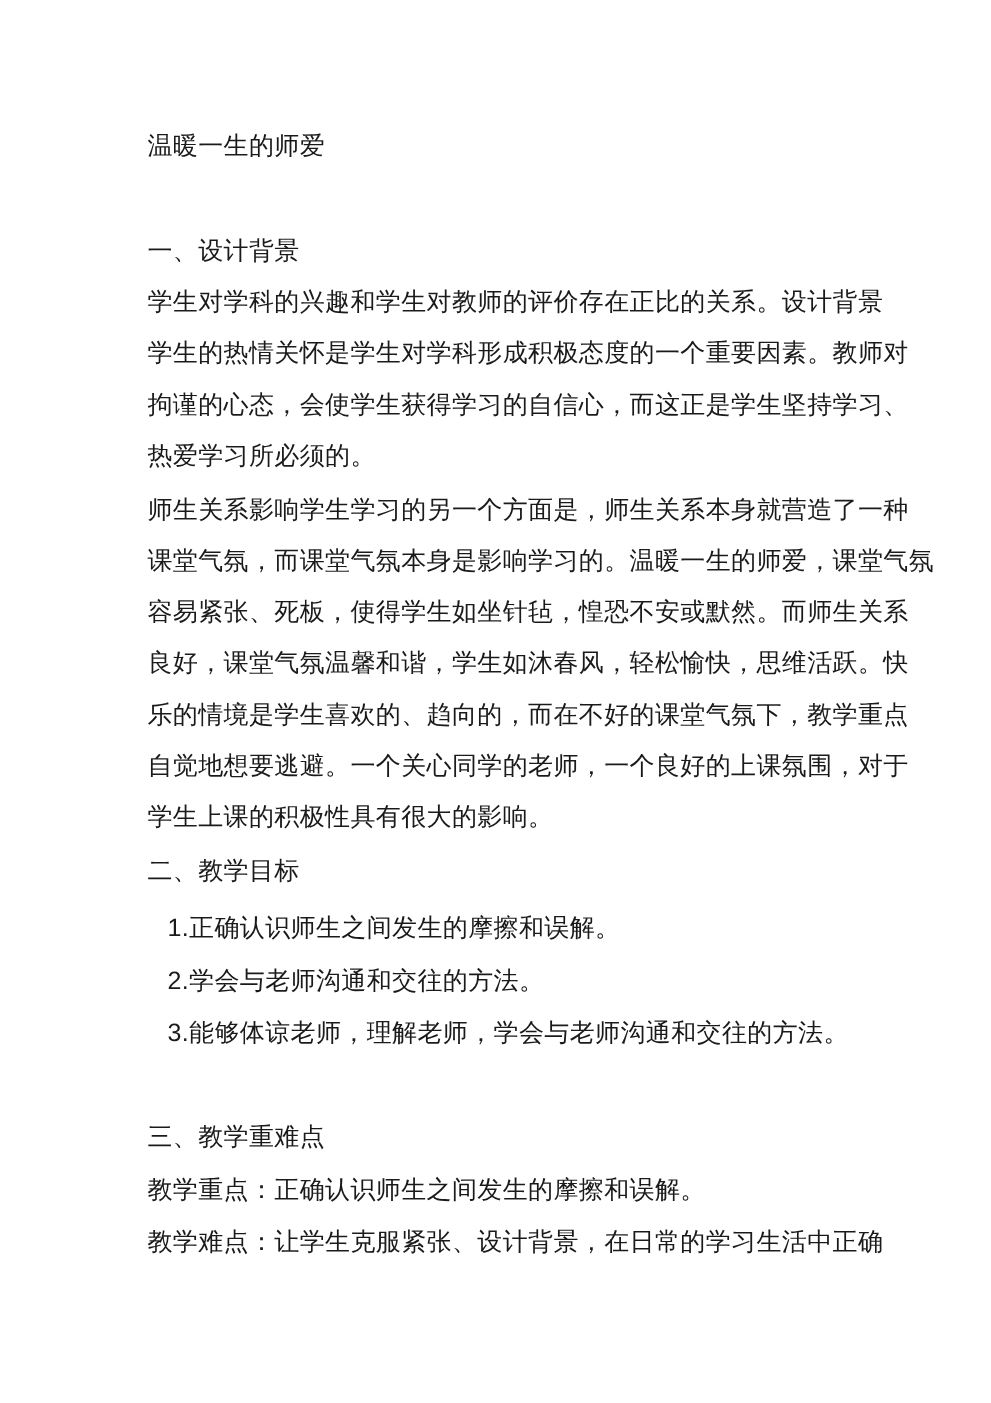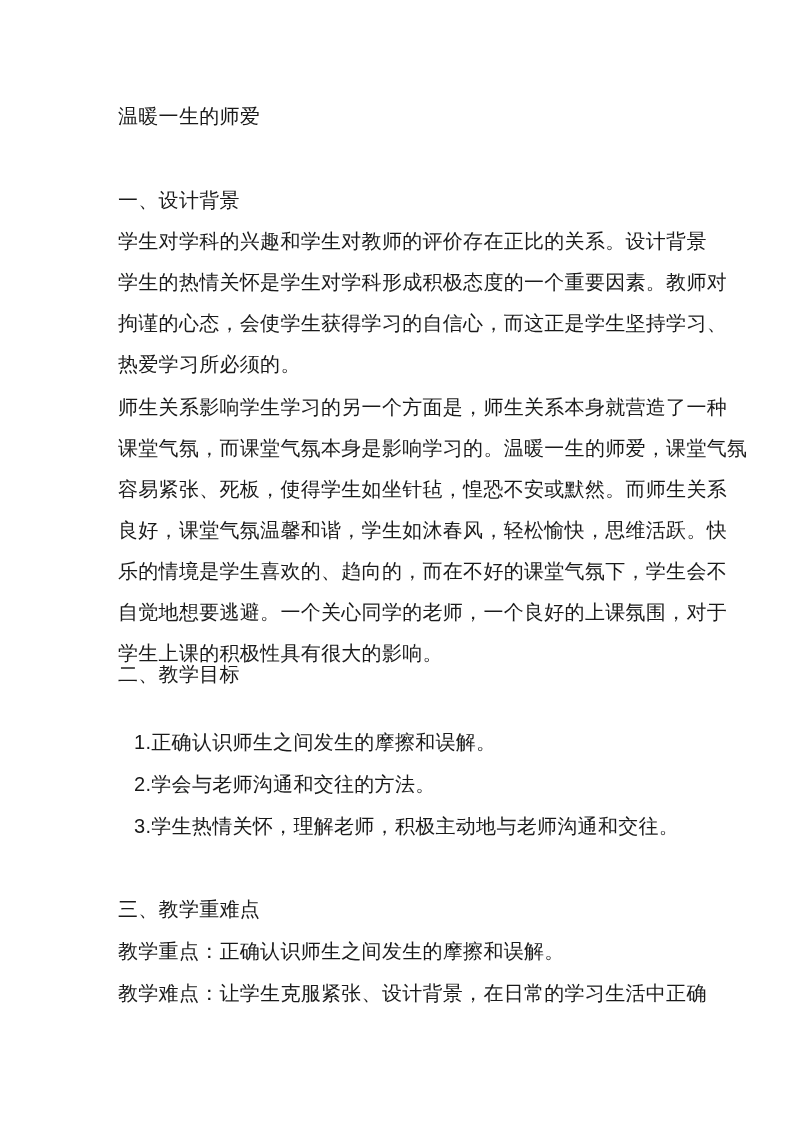--- a/index.html
+++ b/index.html
@@ -19,32 +19,32 @@
 
   <div class="line" style="top:230px">学生对学科的兴趣和学生对教师的评价存在正比的关系。设计背景</div>
   <div class="line" style="top:271px">学生的热情关怀是学生对学科形成积极态度的一个重要因素。教师对</div>
   <div class="line" style="top:312px">拘谨的心态，会使学生获得学习的自信心，而这正是学生坚持学习、</div>
   <div class="line" style="top:353px">热爱学习所必须的。</div>
 
   <div class="line" style="top:396px">师生关系影响学生学习的另一个方面是，师生关系本身就营造了一种</div>
   <div class="line" style="top:437px">课堂气氛，而课堂气氛本身是影响学习的。温暖一生的师爱，课堂气氛</div>
   <div class="line" style="top:478px">容易紧张、死板，使得学生如坐针毡，惶恐不安或默然。而师生关系</div>
   <div class="line" style="top:519px">良好，课堂气氛温馨和谐，学生如沐春风，轻松愉快，思维活跃。快</div>
-  <div class="line" style="top:560px">乐的情境是学生喜欢的、趋向的，而在不好的课堂气氛下，学生会不</div>
+  <div class="line" style="top:560px">乐的情境是学生喜欢的、趋向的，而在不好的课堂气氛下，教学重点</div>
   <div class="line" style="top:601px">自觉地想要逃避。一个关心同学的老师，一个良好的上课氛围，对于</div>
   <div class="line" style="top:642px">学生上课的积极性具有很大的影响。</div>
 
-  <div class="line" style="top:663px">二、教学目标</div>
+  <div class="line" style="top:685px">二、教学目标</div>
 
   <div class="line indent" style="top:731px">
     <span class="sans-num">1.</span><span>正确认识师生之间发生的摩擦和误解。</span>
   </div>
   <div class="line indent" style="top:773px">
     <span class="sans-num">2.</span><span>学会与老师沟通和交往的方法。</span>
   </div>
   <div class="line indent" style="top:815px">
-    <span class="sans-num">3.</span><span>学生热情关怀，理解老师，积极主动地与老师沟通和交往。</span>
+    <span class="sans-num">3.</span><span>能够体谅老师，理解老师，学会与老师沟通和交往的方法。</span>
   </div>
 
   <div class="line" style="top:898px">三、教学重难点</div>
   <div class="line" style="top:940px">教学重点：正确认识师生之间发生的摩擦和误解。</div>
   <div class="line" style="top:982px">教学难点：让学生克服紧张、设计背景，在日常的学习生活中正确</div>
 </div>
 
 </body></html>

